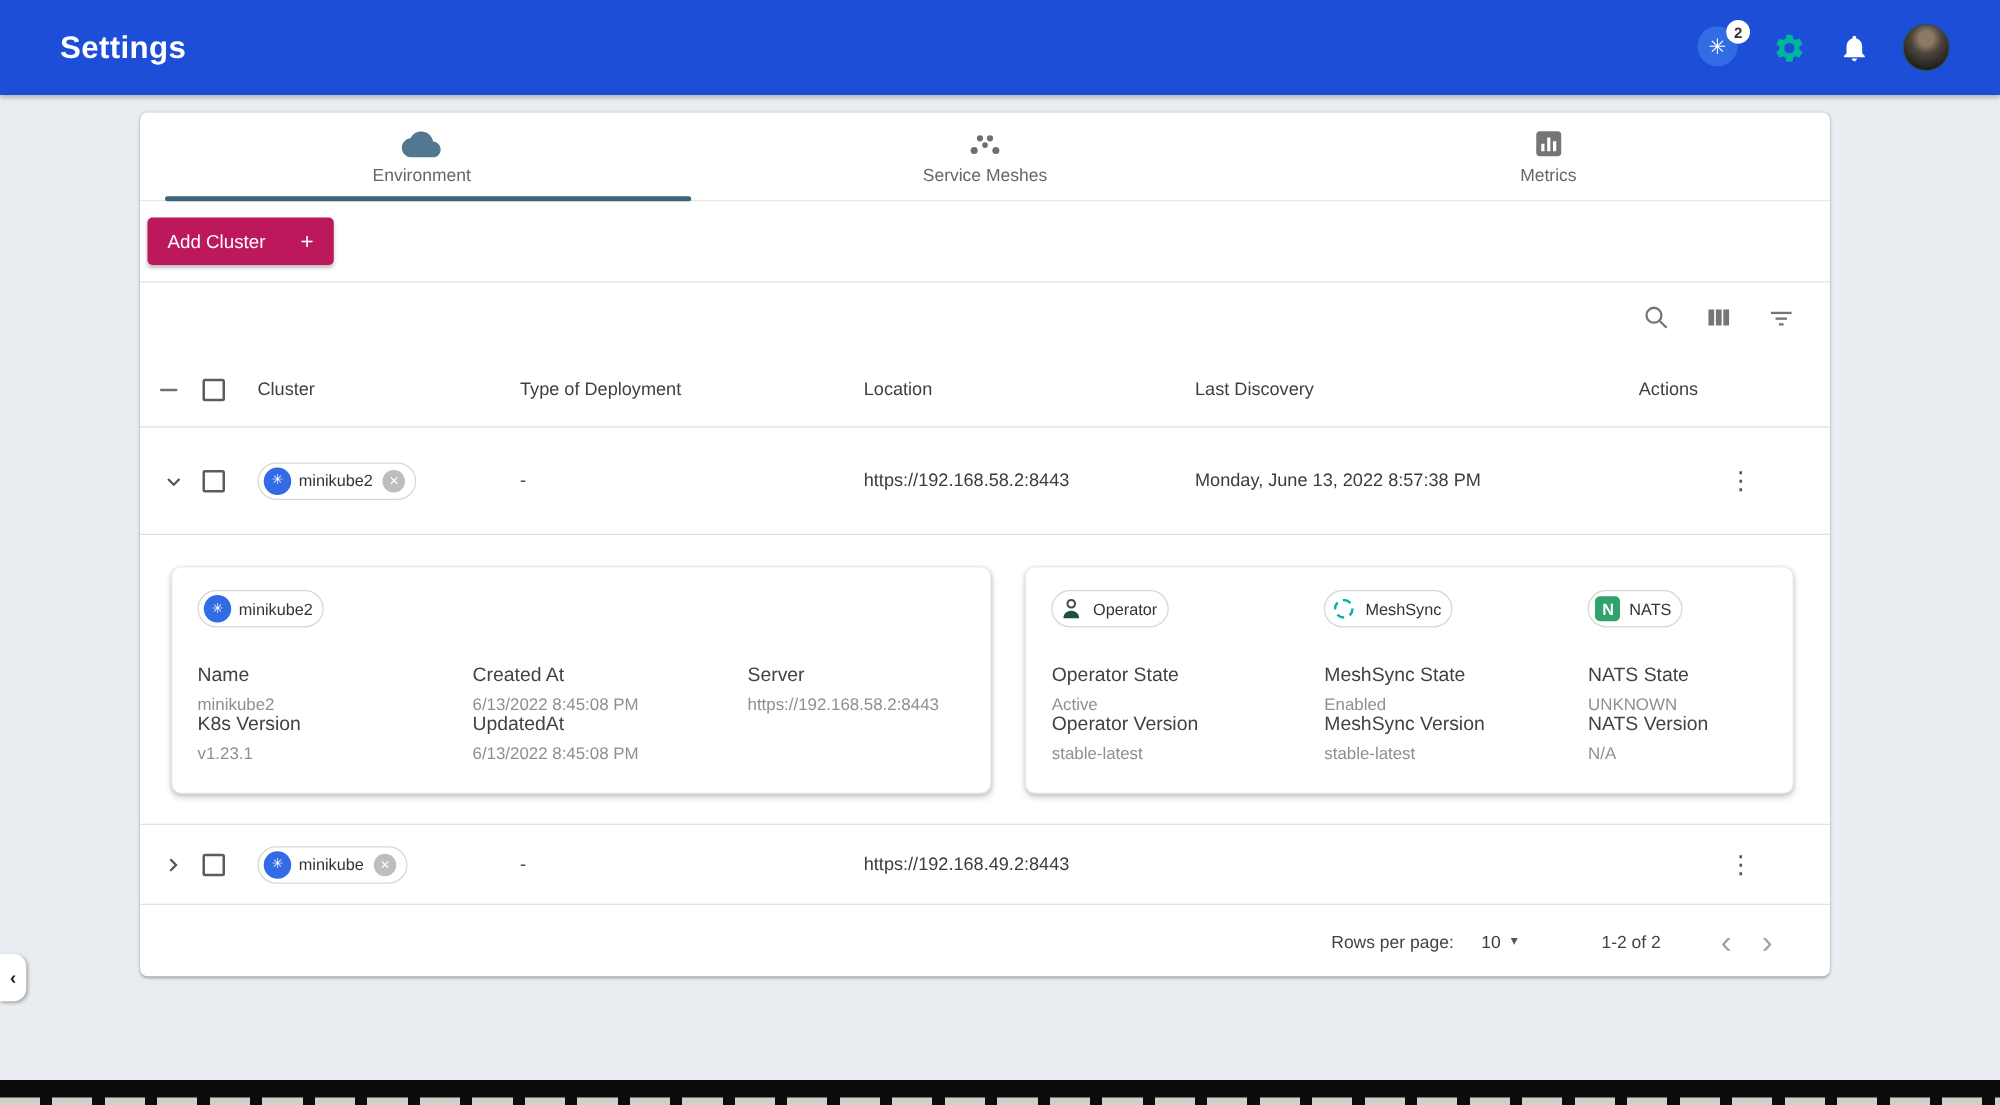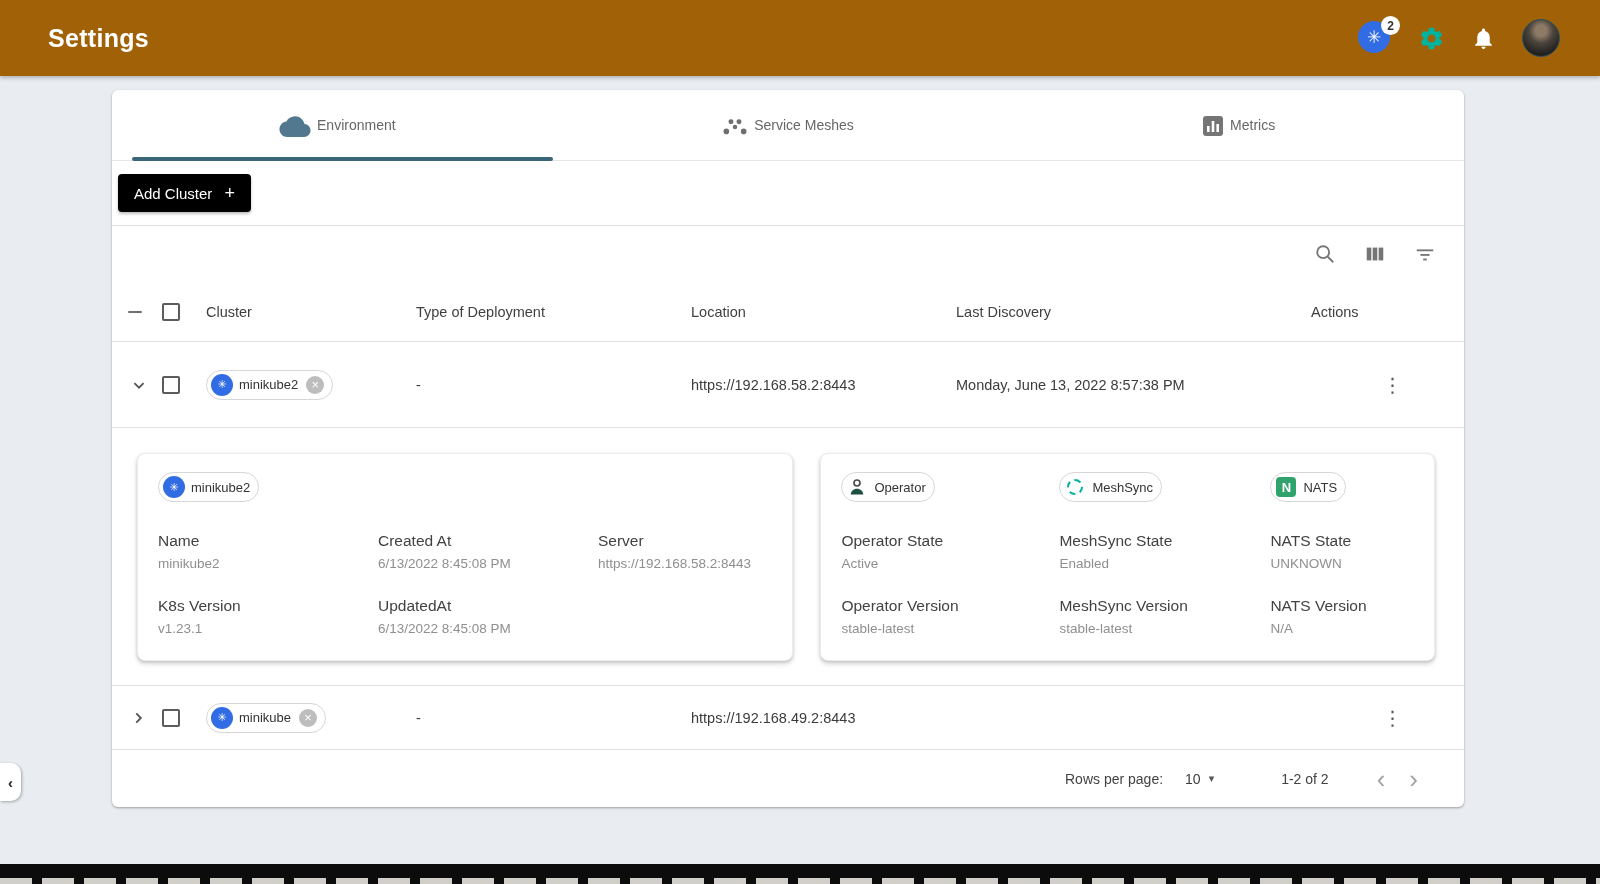--- a/index.html
+++ b/index.html
@@ -5,21 +5,21 @@
   * { box-sizing: border-box; margin: 0; padding: 0; }
   html,body { width:1600px; height:884px; }
   body {
     font-family: "Liberation Sans", sans-serif;
     background: #e9edf1;
     position: relative;
     overflow: hidden;
   }
   
   .appbar {
-    height: 76px; background: #a16207;
+    height: 76px; background: #1d4ed8;
     display: flex; align-items: center; justify-content: space-between;
     padding: 0 40px 0 48px;
     box-shadow: 0 2px 4px rgba(0,0,0,.25);
   }
   .appbar-title { color:#fff; font-size:25px; font-weight:bold; letter-spacing:.3px; }
   .appbar-right { display:flex; align-items:center; gap:26px; }
   .k8s-wrap { position:relative; width:34px; height:34px; cursor:pointer; }
   .k8s-circle {
     width:32px; height:32px; border-radius:50%; background:#326CE5;
     display:flex; align-items:center; justify-content:center;
@@ -39,35 +39,35 @@
   
   .panel {
     position:absolute; left:112px; top:90px; width:1352px;
     background:#fff; border-radius:6px;
     box-shadow: 0 1px 3px rgba(0,0,0,.22), 0 1px 2px rgba(0,0,0,.14);
     display:flex; flex-direction:column;
   }
   
   .tabs { display:flex; height:71px; border-bottom:1px solid #e6e6e6; }
   .tab {
-    flex:1; display:flex; align-items:center; justify-content:center;
+    flex:1; display:flex; flex-direction:column; align-items:center; justify-content:center;
     gap:6px; position:relative; cursor:pointer;
   }
   .tab-label { font-size:14px; color:#666; }
   .tab.active::after {
     content:""; position:absolute; left:20px; right:10px; bottom:-1px;
     height:4px; background:#396679; border-radius:2px;
   }
   .tab-icon { height:24px; display:flex; align-items:flex-end; }
   
   .add-bar { padding:13px 0 13px 6px; border-bottom:1px solid #e3e3e3; }
   .add-btn {
-    margin-left:0; background:#000000; color:#fff; border:none; border-radius:4px;
+    margin-left:0; background:#be185d; color:#fff; border:none; border-radius:4px;
     font-size:15px; font-family:inherit; padding:10px 16px; cursor:pointer;
-    display:inline-flex; align-items:center; gap:12px;
+    display:inline-flex; align-items:center; gap:28px;
     box-shadow:0 2px 3px rgba(0,0,0,.25);
   }
   .add-plus { font-size:18px; line-height:1; font-weight:400; }
   
   .toolbar { height:56px; display:flex; align-items:center; justify-content:flex-end; gap:28px; padding-right:28px; }
   
   .tgrid {
     display:grid;
     grid-template-columns: 34px 44px 210px 275px 265px 355px 1fr;
     align-items:center; padding-left:16px;
@@ -100,21 +100,21 @@
   .detail { padding:25px 29px 24px 25px; border-bottom:1px solid #e0e0e0; display:flex; gap:27px; }
   .card {
     background:#fff; border:1px solid #ececec; border-radius:8px;
     box-shadow: 0 3px 5px rgba(0,0,0,.16), 0 1px 3px rgba(0,0,0,.12);
     padding:18px 20px 24px;
   }
   .card.left { flex:1.073; }
   .card.right { flex:1; }
   .card-chips { margin-bottom:30px; }
   .card.right .card-chips { display:grid; grid-template-columns:218px 211px 1fr; }
-  .fields { display:grid; grid-template-columns:220px 220px 1fr; row-gap:26px; }
+  .fields { display:grid; grid-template-columns:220px 220px 1fr; }
   .card.right .fields { grid-template-columns:218px 211px 1fr; }
   .f-label { font-size:15.5px; color:#424242; margin-bottom:6px; }
   .f-value { font-size:13.5px; color:#8f8f8f; }
   .op-chip-icon, .ms-chip-icon, .nats-chip-icon {
     width:22px; height:22px; display:flex; align-items:center; justify-content:center;
   }
   .ms-ring { width:16px; height:16px; border:2.5px dashed #00B39F; border-radius:50%; }
   .nats-box {
     width:20px; height:20px; background:#2FA36B; border-radius:4px; color:#fff;
     font-weight:bold; font-size:13px; display:flex; align-items:center; justify-content:center;

